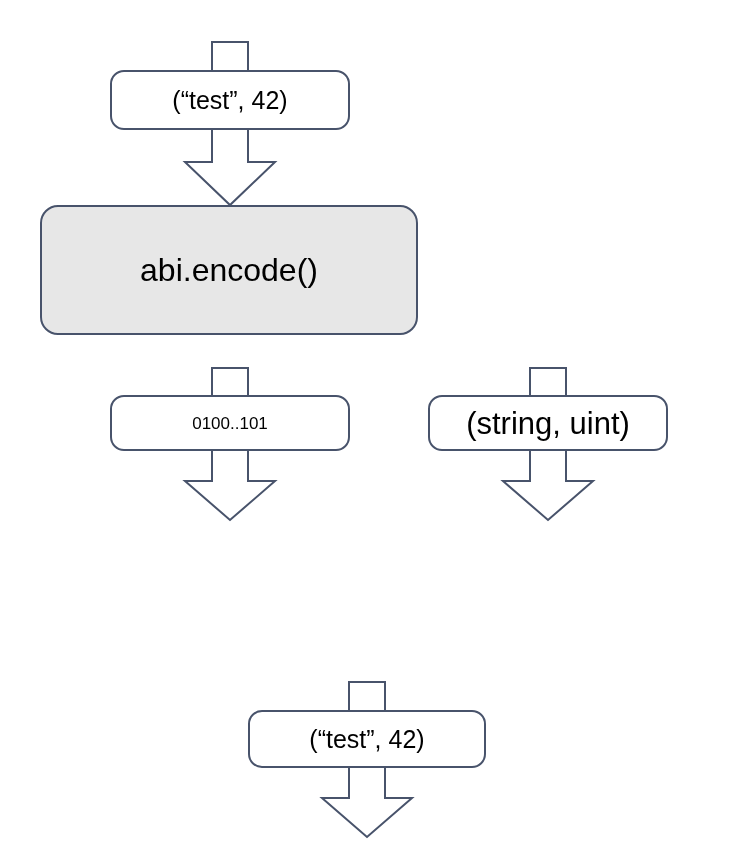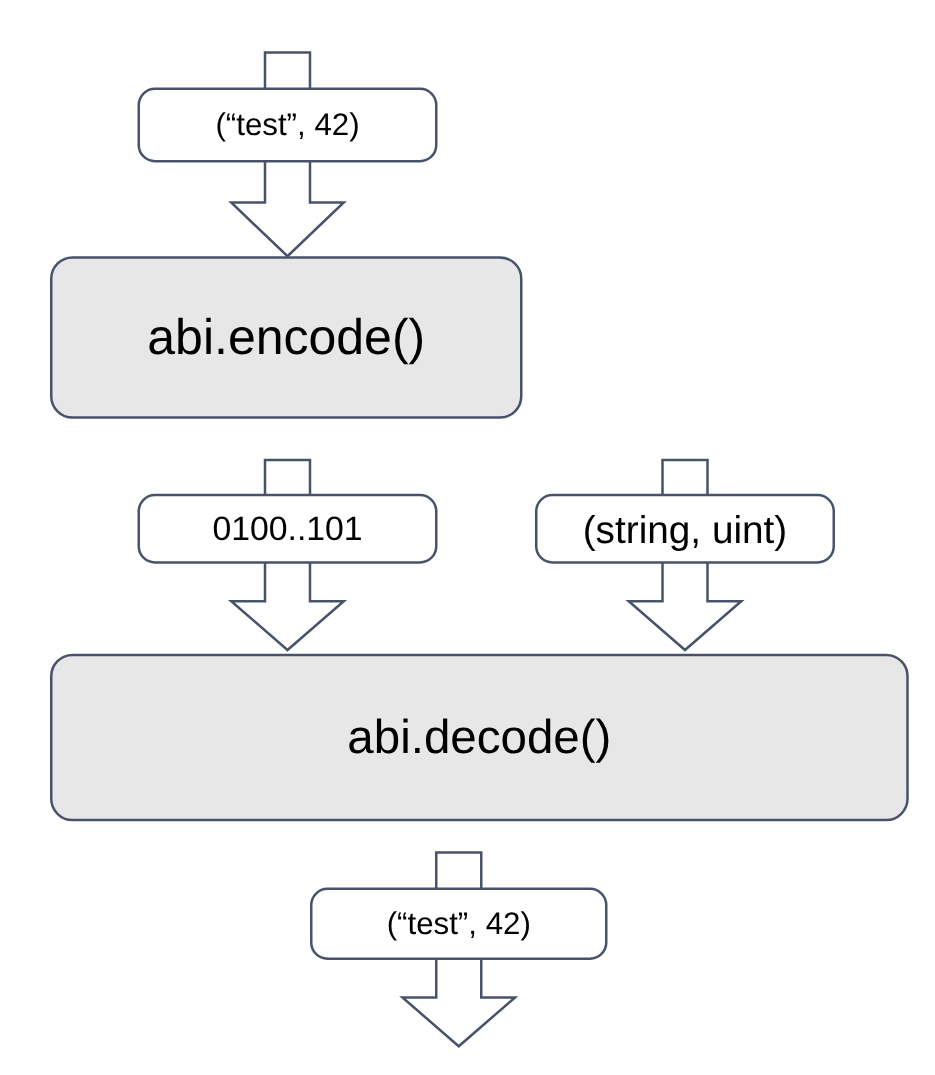--- a/index.html
+++ b/index.html
@@ -41,22 +41,22 @@
   .node.process {
     background: #e7e7e7;
     border-radius: 18px;
   }
   .node .node-label {
     display: block;
   }
 
   
   #node-input-tuple      { left: 100px; top: 70px;  width: 240px; height: 60px;  font-size: 25px; }
-  #node-abi-encode       { left: 30px;  top: 205px; width: 378px; height: 130px; font-size: 40px; }
-  #node-encoded-bytes    { left: 100px; top: 395px; width: 240px; height: 56px;  font-size: 27px; }
+  #node-abi-encode       { left: 30px;  top: 205px; width: 378px; height: 130px; font-size: 32px; }
+  #node-encoded-bytes    { left: 100px; top: 395px; width: 240px; height: 56px;  font-size: 17px; }
   #node-types-tuple      { left: 418px; top: 395px; width: 240px; height: 56px;  font-size: 31px; }
   #node-abi-decode       { left: 30px;  top: 523px; width: 687px; height: 134px; font-size: 38px; }
   #node-output-tuple     { left: 238px; top: 710px; width: 238px; height: 58px;  font-size: 25px; }
 
   
   .connector {
     position: absolute;
   }
   .connector svg {
     display: block;
@@ -119,23 +119,20 @@
       <path class="conn-shape" d="M 30 1 L 30 32 L 3 32 L 48 71 L 93 32 L 66 32 L 66 1"></path>
     </svg>
   </div>
 
   <div class="connector" style="left:490px; top:449px; width:96px; height:74px;">
     <svg width="96" height="74" viewBox="0 0 96 74">
       <path class="conn-shape" d="M 30 1 L 30 32 L 3 32 L 48 71 L 93 32 L 66 32 L 66 1"></path>
     </svg>
   </div>
 
-  <div class="node process" id="node-abi-decode">
-    <span class="node-label">abi.decode()</span>
-  </div>
 
   <div class="connector" style="left:337px; top:680px; width:40px; height:32px;">
     <svg width="40" height="32" viewBox="0 0 40 32">
       <path class="conn-shape" d="M 2 32 L 2 2 L 38 2 L 38 32"></path>
     </svg>
   </div>
 
   <div class="node" id="node-output-tuple">
     <span class="node-label">(“test”, 42)</span>
   </div>

